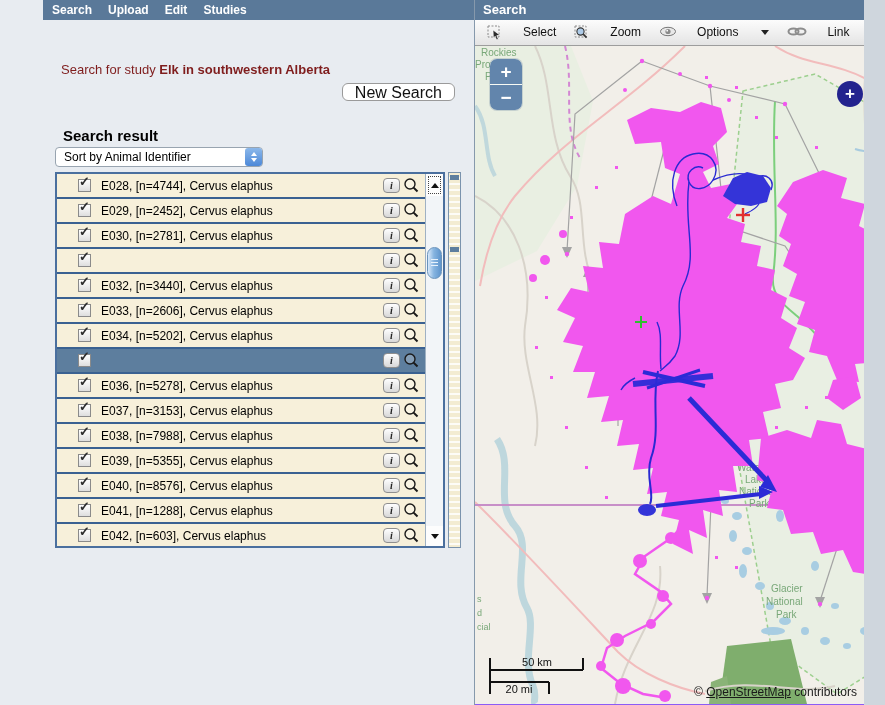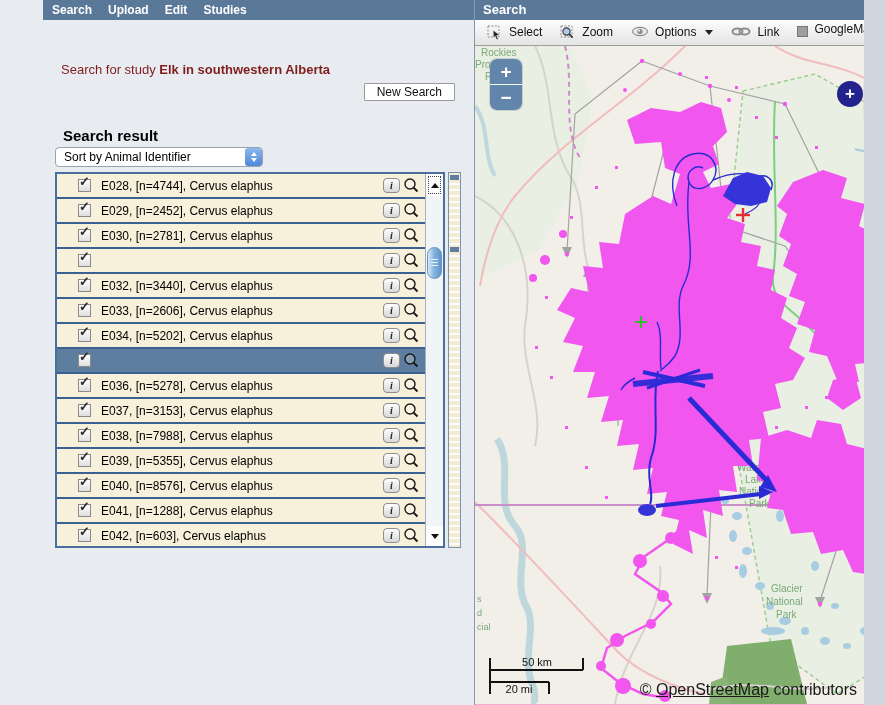--- a/index.html
+++ b/index.html
@@ -7,21 +7,21 @@
   body { font-family:"Liberation Sans", sans-serif; background:#cfd6dd; }
   .app { position:relative; width:864px; height:705px; display:flex; background:#e8ecf1; overflow:hidden;padding-left:43px; }
 
   
   .left-panel { flex:0 0 432px; width:432px; display:flex; flex-direction:column; border-right:1px solid #8699ac; background:#e8ecf1; }
   .menubar { height:20px; background:#5a7999; color:#fff; font-size:12px; font-weight:bold; display:flex; align-items:center; gap:16px; padding:0 9px; flex:0 0 20px; }
   .menu-item { cursor:pointer; }
   .left-content { position:relative; flex:1; }
   .study-line { position:absolute; left:18px; top:42px; font-size:13px; color:#7f1d1d; }
   .study-line .study-name { font-weight:bold; }
-  .new-search { position:absolute; right:19px; top:63px; height:18px; padding:0 12px; background:#fff; border:1px solid #9a9a9a; border-radius:1px; font-size:12px; font-family:"Liberation Sans",sans-serif; color:#111; cursor:pointer; }
+  .new-search { position:absolute; right:19px; top:63px; height:18px; padding:0 12px; background:#fff; border:1px solid #9a9a9a; border-radius:6px; font-size:16px; font-family:"Liberation Sans",sans-serif; color:#111; cursor:pointer; }
   .result-heading { position:absolute; left:12px; top:99px; margin:8px; font-size:15px; font-weight:bold; color:#000; }
   .sort-select { position:absolute; left:12px; top:127px; width:208px; height:20px; background:#fff; border:1px solid #98a4b0; border-radius:4px; display:flex; align-items:center; font-size:12px; color:#000; padding-left:8px; cursor:pointer;justify-content:space-between; }
   .sort-stepper { margin-left:auto; width:17px; height:18px; border-radius:3px; background:linear-gradient(#8cb8ea,#4c88d8); display:flex; flex-direction:column; align-items:center; justify-content:center; gap:2px; }
   .tri-up { width:0; height:0; border-left:3px solid transparent; border-right:3px solid transparent; border-bottom:4px solid #fff; }
   .tri-dn { width:0; height:0; border-left:3px solid transparent; border-right:3px solid transparent; border-top:4px solid #fff; }
 
   .list-box { position:absolute; left:12px; top:152px; width:390px; height:376px; border:2px solid #4a6f9e; background:#eef1f5; }
   .rows { position:absolute; left:0; top:0; right:18px; bottom:0; overflow:hidden; }
   .row { height:25px; display:flex; align-items:center; background:#f7f0da; border-bottom:2px solid #3a6191; padding-left:21px; cursor:pointer; }
   .row.selected { background:#5d7e9e; }
@@ -42,35 +42,35 @@
   .sb-thumb::after { content:""; position:absolute; left:3px; right:3px; top:11px; height:9px; background:repeating-linear-gradient(180deg,#e8f2fc 0 1px,transparent 1px 3px); }
 
   .minimap { position:absolute; left:405px; top:152px; width:13px; height:376px; border:1px solid #7a93ad; background:repeating-linear-gradient(180deg,#f3ecd2 0 4px,#fdfcf7 4px 6px); cursor:pointer; }
   .mm-mark { position:absolute; left:1px; right:1px; height:5px; background:#5d7e9e; }
   .mm-mark.m1 { top:2px; } .mm-mark.m2 { top:74px; }
 
   
   .right-panel { flex:1; display:flex; flex-direction:column; min-width:0; }
   .map-header { flex:0 0 20px; background:#5a7999; color:#fff; font-weight:bold; font-size:13px; padding:2px 0 0 8px; }
   .map-toolbar { flex:0 0 26px; height:26px; background:linear-gradient(#fcfcfc,#e4e4e4); border-bottom:1px solid #9d9d9d; display:flex; align-items:flex-start; padding:0 3px; overflow:hidden; }
-  .tb-btn { display:flex; gap:6px; padding:5px 9px 0; font-size:12px; color:#111; cursor:pointer; align-items:flex-start; }
+  .tb-btn { display:flex; gap:20px; padding:5px 9px 0; font-size:12px; color:#111; cursor:pointer; align-items:flex-start; }
   .tb-col { display:flex; flex-direction:row; line-height:15px; margin-top:-3px; }
   .tb-caret { width:0;height:0;border-left:4px solid transparent;border-right:4px solid transparent;border-top:5px solid #222; margin:5px 0 0 3px; }
   .tb-sep { width:1px; align-self:center; height:20px; background:#bcbcbc; }
   .sq-icon { width:11px; height:11px; margin-top:1px; border:1px solid #777; }
   .sq-gray { background:#9e9e9e; }
   .sq-green { background:#2cc52c; }
 
-  .map-area { position:relative; flex:1; overflow:hidden; background:#f9a8d4;text-align:center; }
+  .map-area { position:relative; flex:1; overflow:hidden; background:#8b5cf6;text-align:center; }
   .map-svg { position:absolute; left:0; top:0; }
 
   .zoom-ctl { position:absolute; left:15px; top:13px; width:32px; border-radius:7px; overflow:hidden; display:flex; flex-direction:column; gap:1px; background:rgba(255,255,255,.65); box-shadow:0 0 0 1px rgba(90,120,150,.25); }
   .zbtn { height:25px; background:#6285ac; color:#fff; font-size:19px; font-weight:bold; display:flex; align-items:center; justify-content:center; cursor:pointer; line-height:1; }
   .layer-btn { position:absolute; right:1px; top:35px; width:26px; height:26px; border-radius:50%; background:#23238e; color:#fff; font-size:17px; font-weight:bold; display:flex; align-items:center; justify-content:center; cursor:pointer; }
-  .attribution { position:absolute; right:7px; bottom:6px; font-size:16px; color:#1a1a1a; }
+  .attribution { position:absolute; right:7px; bottom:6px; font-size:12px; color:#1a1a1a; }
   .attribution a { color:#1a1a1a; text-decoration:underline; cursor:pointer; }
 </style>
 </head>
 <body>
 
 <div class="app">
 
   <div class="left-panel">
     <div class="menubar">
       <span class="menu-item">Search</span>

